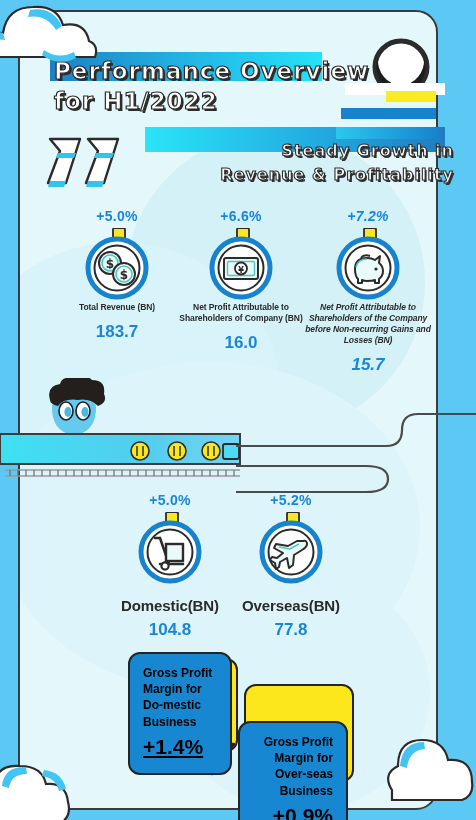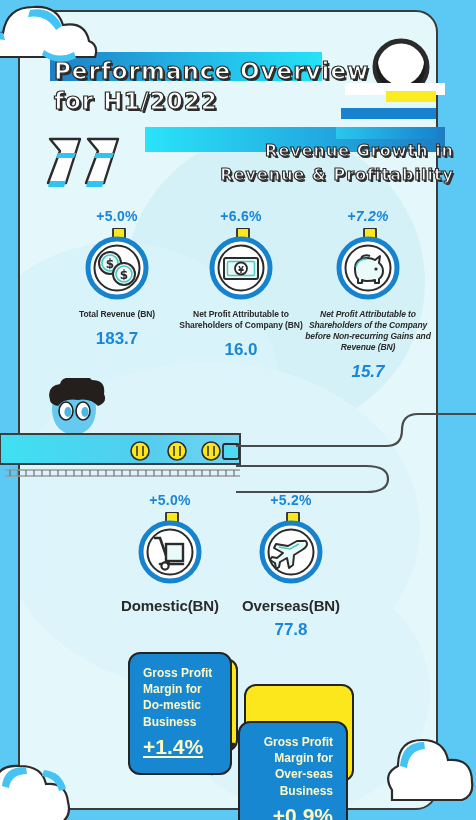--- a/index.html
+++ b/index.html
@@ -67,21 +67,21 @@
   .orn-blue2 { left:336px; top:127px; width:102px; height:12px;
                background:linear-gradient(90deg,#2bc7ee,#1783cf); }
 
   
   .kpi { position:absolute; text-align:center; }
   .kpi .pct {
     font-size:14px; font-weight:bold; color:#1b86d8; letter-spacing:.3px;
   }
   .kpi .badge { margin:4px auto 0; position:relative; width:74px; height:74px; }
   .kpi .label {
-    margin-top:7px; font-size:8.5px; font-weight:bold; color:#2a2a2a;
+    font-size:8.5px; font-weight:bold; color:#2a2a2a;
     line-height:1.28; letter-spacing:-.1px;
   }
   .kpi .value {
     margin-top:9px; font-size:17px; font-weight:bold; color:#1b86d8;
   }
   .kpi.k1 { left:57px; top:208px; width:120px; }
   .kpi.k2 { left:177px; top:208px; width:128px; }
   .kpi.k3 { left:300px; top:208px; width:136px;font-style:italic; }
 
   .kpi.k4 { left:112px; top:492px; width:116px; }
@@ -90,21 +90,21 @@
   .kpi.k4 .value, .kpi.k5 .value { font-size:17px; margin-top:5px; }
 
   
   .conveyor { position:absolute; left:0px; top:432px; }
   .robot { position:absolute; left:38px; top:378px; }
   .wire { position:absolute; left:236px; top:388px; }
 
   
   .bubble {
     position:absolute; background:#1887d1; border:2.5px solid #242424;
-    border-radius:12px; color:#fef9c3; font-weight:bold;
+    border-radius:12px; color:#000000; font-weight:bold;
     font-size:12px; line-height:1.35; padding:11px 13px 12px;
   }
   .bubble .pctbig { font-size:21px; display:block; margin-top:3px;text-decoration:underline; }
   .bubble-shadow {
     position:absolute; background:#fbe71c; border:2.5px solid #242424;
     border-radius:12px;
   }
   .b-left  { left:128px; top:652px; width:104px; }
   .b-left-sh { left:134px; top:658px; width:104px; height:94px; }
   .b-right { left:238px; top:686px; width:110px; text-align:right;margin-top:35px; }
@@ -125,21 +125,21 @@
 
   <div class="title-band"></div>
   <div class="title-band2"></div>
 
   <div class="headline">
     <span>Performance Overview</span>
     <span class="l2">for H1/2022</span>
   </div>
 
   <div class="subhead">
-    <span>Revenue Growth in</span><br>
+    <span>Steady Growth in</span><br>
     <span>Revenue &amp; Profitability</span>
   </div>
 
   <div class="quotes">
     <svg width="82" height="62" viewBox="0 0 82 62">
       <g stroke="#2b2b2b" stroke-width="2.4" stroke-linejoin="round">
         <path d="M6 4 H36 L22 48 H4 L16 16 Z" fill="#ffffff"></path>
         <path d="M44 4 H74 L60 48 H42 L54 16 Z" fill="#ffffff"></path>
       </g>
       <path d="M6 46 H22 L20 52 H4 Z" fill="#2ec6f0"></path>
@@ -235,21 +235,21 @@
         <rect x="33" y="0" width="12" height="14" rx="1.5" fill="#fbe71c" stroke="#2b2b2b" stroke-width="1.8"></rect>
         <circle cx="37" cy="40" r="29" fill="#ffffff" stroke="#2b2b2b" stroke-width="2.4"></circle>
         <circle cx="37" cy="40" r="29" fill="none" stroke="#1783cf" stroke-width="5"></circle>
         <circle cx="37" cy="40" r="22.5" fill="#ffffff" stroke="#2b2b2b" stroke-width="2"></circle>
         <path d="M24 41 q0 -11 12 -11 q5 0 8 2 l5 -4 l-1 7 q4 3 4 8 q0 5 -4 8 v4 h-4 v-3 q-3 1 -8 1 q-3 0 -5 -1 v3 h-4 v-4 q-3 -3 -3 -10 Z" fill="#eafaf8" stroke="#2b2b2b" stroke-width="2" stroke-linejoin="round"></path>
         <path d="M25 39 q2 -8 11 -8" fill="none" stroke="#4ec8c0" stroke-width="1.6"></path>
         <circle cx="45" cy="41" r="1.6" fill="#2b2b2b"></circle>
         <path d="M30 30 q3 -4 9 -2" fill="none" stroke="#2b2b2b" stroke-width="2"></path>
       </svg>
     </div>
-    <div class="label">Net Profit Attributable to Shareholders of the Company before Non-recurring Gains and Revenue (BN)</div>
+    <div class="label">Net Profit Attributable to Shareholders of the Company before Non-recurring Gains and Losses (BN)</div>
     <div class="value">15.7</div>
   </div>
 
   <div class="robot">
     <svg width="76" height="80" viewBox="0 0 76 80">
       <path d="M14 30 q0 -20 22 -20 q22 0 22 20 q0 20 -16 26 v8 h-12 v-8 q-16 -6 -16 -26 Z" fill="#66c9ef"></path>
       <path d="M12 22 q-4 -14 10 -16 q2 -8 14 -6 q10 -6 18 2 q14 0 12 14 q4 8 -6 12 q-8 -8 -20 -6 q-14 -2 -20 6 q-8 -2 -8 -6 Z" fill="#241f1c"></path>
       <ellipse cx="28" cy="33" rx="7" ry="9" fill="#ffffff" stroke="#241f1c" stroke-width="1.6"></ellipse>
       <ellipse cx="45" cy="33" rx="7" ry="9" fill="#ffffff" stroke="#241f1c" stroke-width="1.6"></ellipse>
       <ellipse cx="30" cy="34" rx="3.6" ry="5" fill="#4db7e4"></ellipse>
@@ -339,20 +339,21 @@
         <circle cx="37" cy="40" r="29" fill="#ffffff" stroke="#2b2b2b" stroke-width="2.4"></circle>
         <circle cx="37" cy="40" r="29" fill="none" stroke="#1783cf" stroke-width="5"></circle>
         <circle cx="37" cy="40" r="22.5" fill="#ffffff" stroke="#2b2b2b" stroke-width="2"></circle>
         <path d="M22 26 h5 l9 26" fill="none" stroke="#2b2b2b" stroke-width="2.6" stroke-linecap="round"></path>
         <rect x="33" y="32" width="17" height="17" fill="#eafaf8" stroke="#2b2b2b" stroke-width="2.4"></rect>
         <line x1="27" y1="52" x2="50" y2="52" stroke="#2b2b2b" stroke-width="2.6" stroke-linecap="round"></line>
         <circle cx="32" cy="54" r="3.6" fill="#ffffff" stroke="#2b2b2b" stroke-width="2.2"></circle>
       </svg>
     </div>
     <div class="label">Domestic(BN)</div>
+    <div class="value">104.8</div>
   </div>
 
   <div class="kpi k5">
     <div class="pct">+5.2%</div>
     <div class="badge">
       <svg width="74" height="74" viewBox="0 0 74 74">
         <rect x="33" y="0" width="12" height="14" rx="1.5" fill="#fbe71c" stroke="#2b2b2b" stroke-width="1.8"></rect>
         <circle cx="37" cy="40" r="29" fill="#ffffff" stroke="#2b2b2b" stroke-width="2.4"></circle>
         <circle cx="37" cy="40" r="29" fill="none" stroke="#1783cf" stroke-width="5"></circle>
         <circle cx="37" cy="40" r="22.5" fill="#ffffff" stroke="#2b2b2b" stroke-width="2"></circle>

